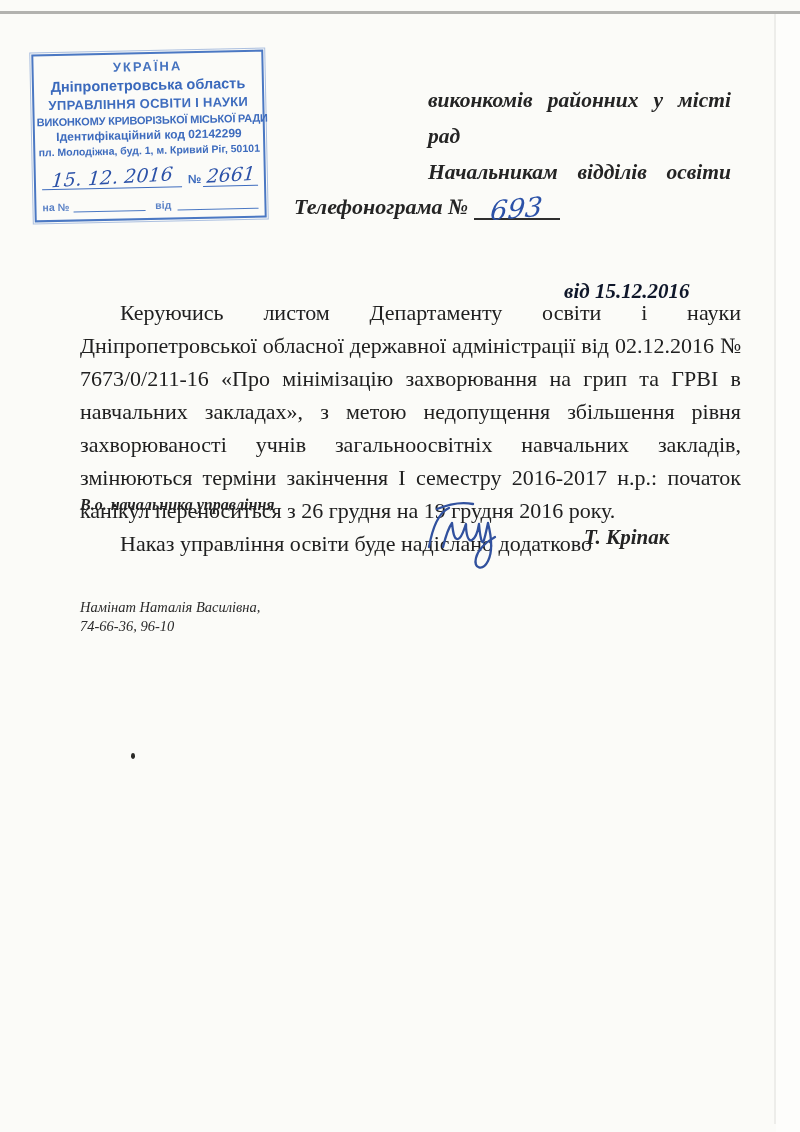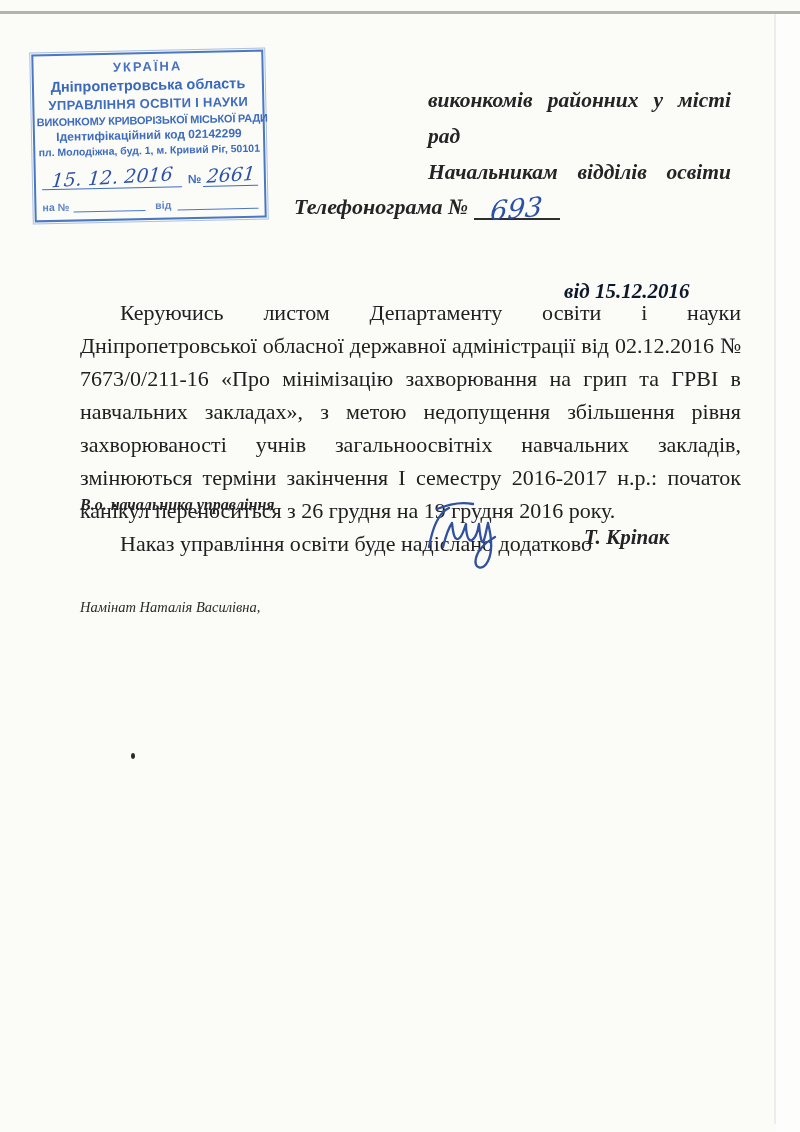--- a/index.html
+++ b/index.html
@@ -156,13 +156,14 @@
       <path d="M22,14 C34,9 48,7 58,9"></path>
       <path d="M28,52 C31,40 34,32 37,28 C38,37 39,45 43,44 C47,43 49,34 51,29 C51,39 53,47 57,45 C61,43 63,35 64,29 C65,41 67,52 69,45 C71,38 72,32 73,28"></path>
       <path d="M73,28 C76,40 78,56 73,66 C68,76 58,74 61,63 C63,55 71,47 80,42"></path>
     </g>
   </svg>
 </div>
 <div class="sig-name">Т. Кріпак</div>
 
 <div class="contacts">
   <div>Намінат Наталія Василівна,</div>
+  <div>74-66-36, 96-10</div>
 </div>
 
 </body></html>

